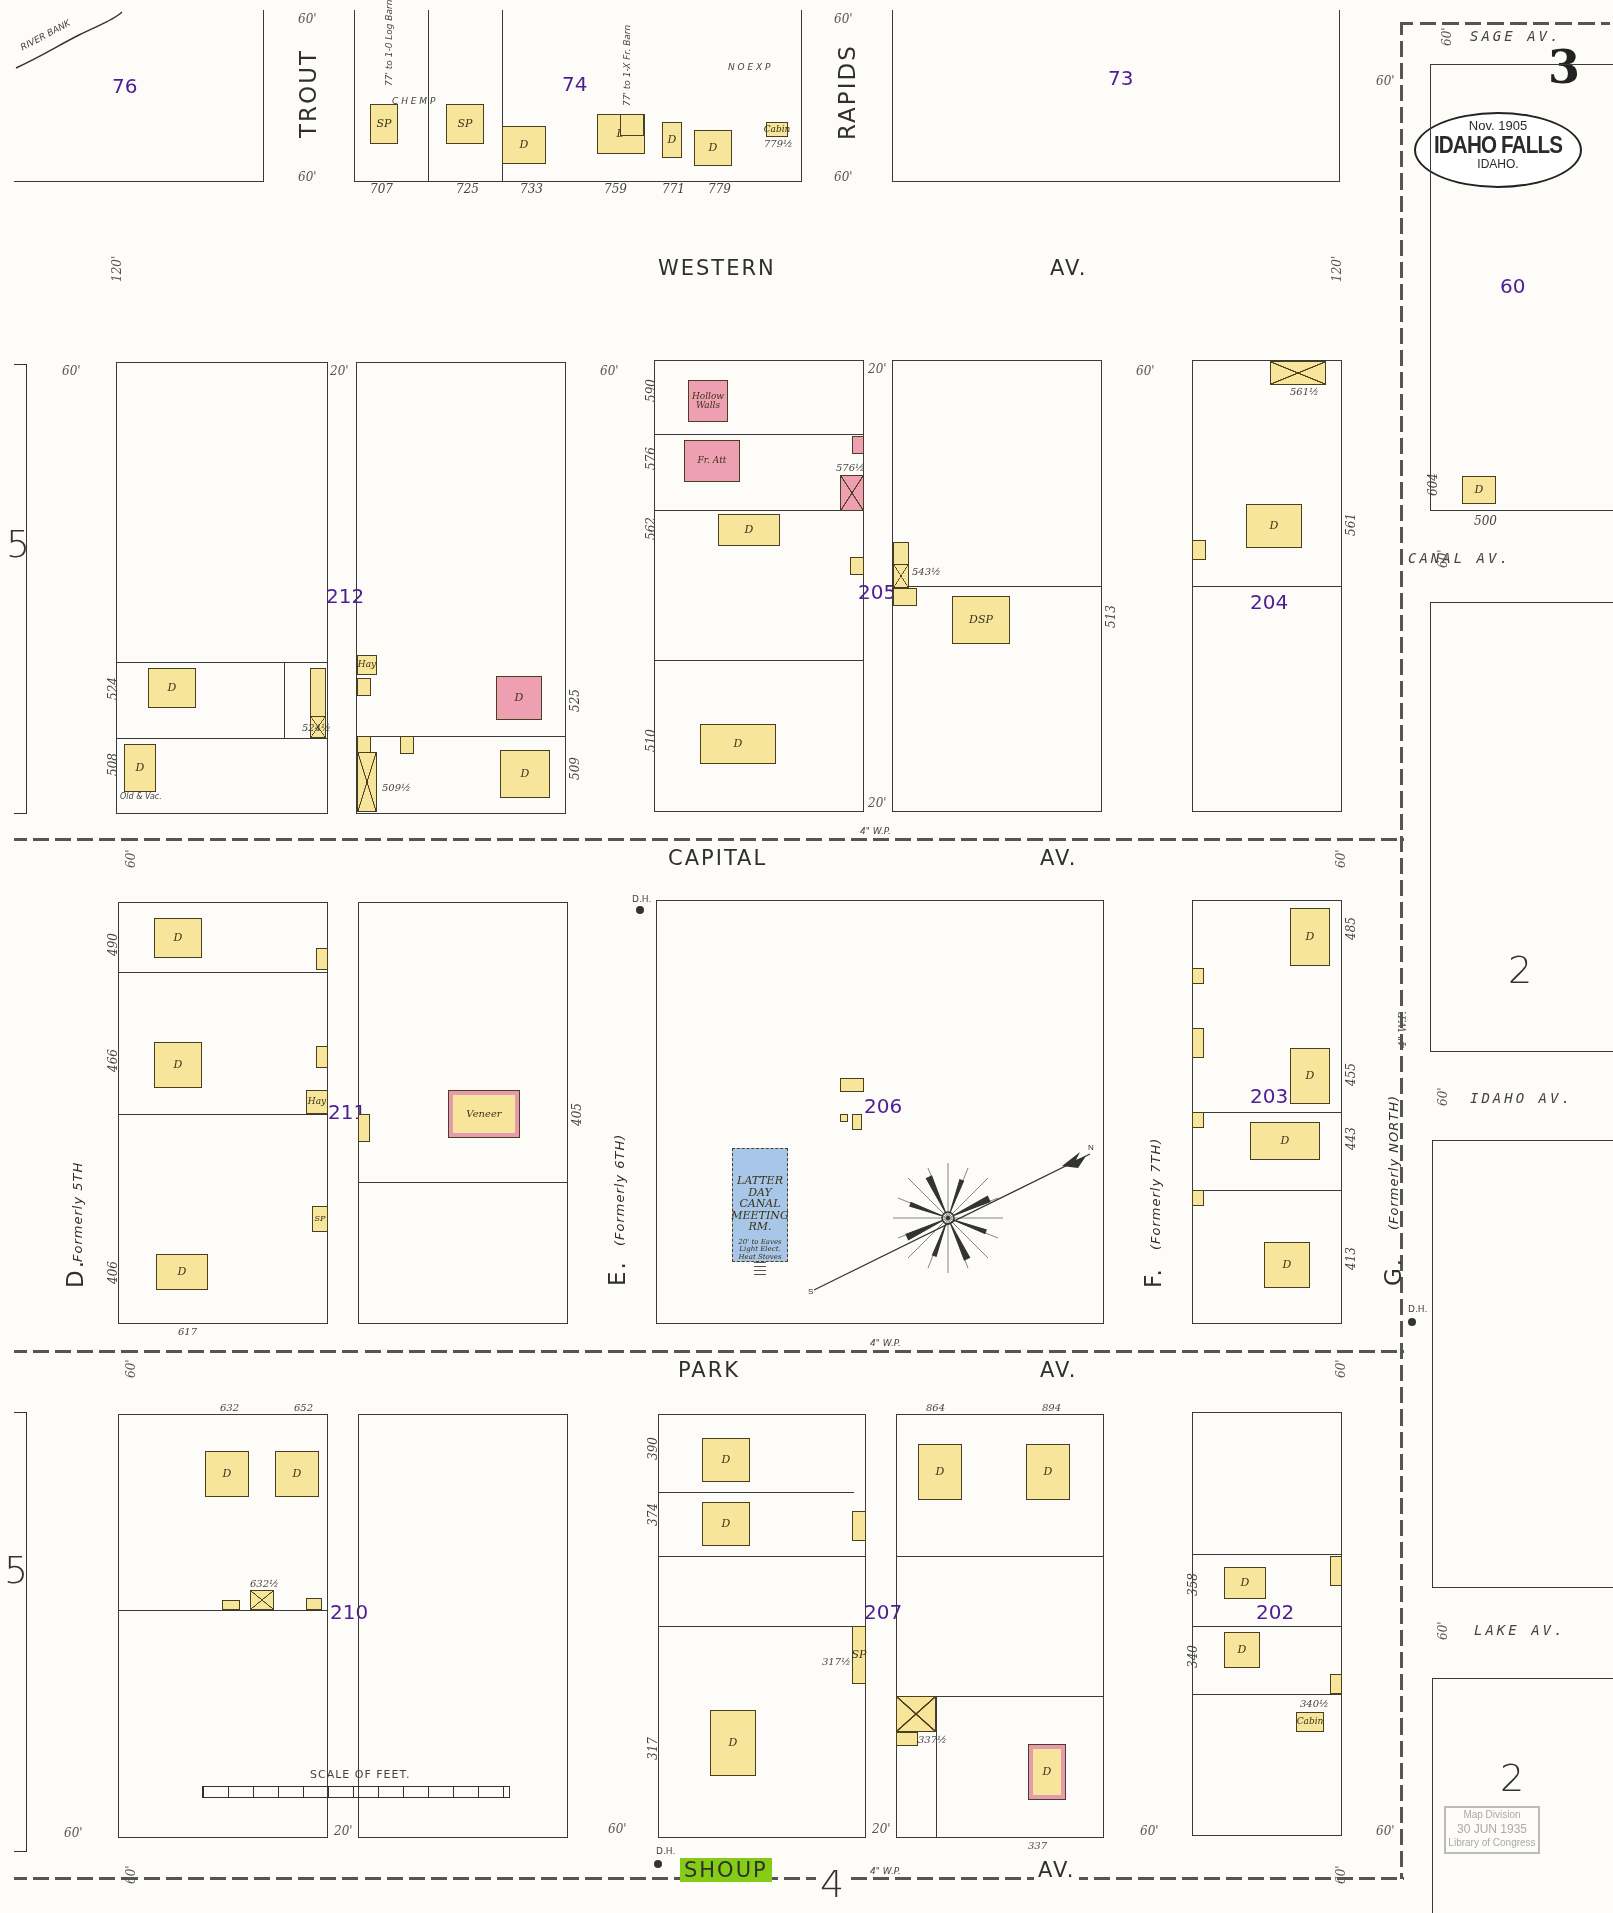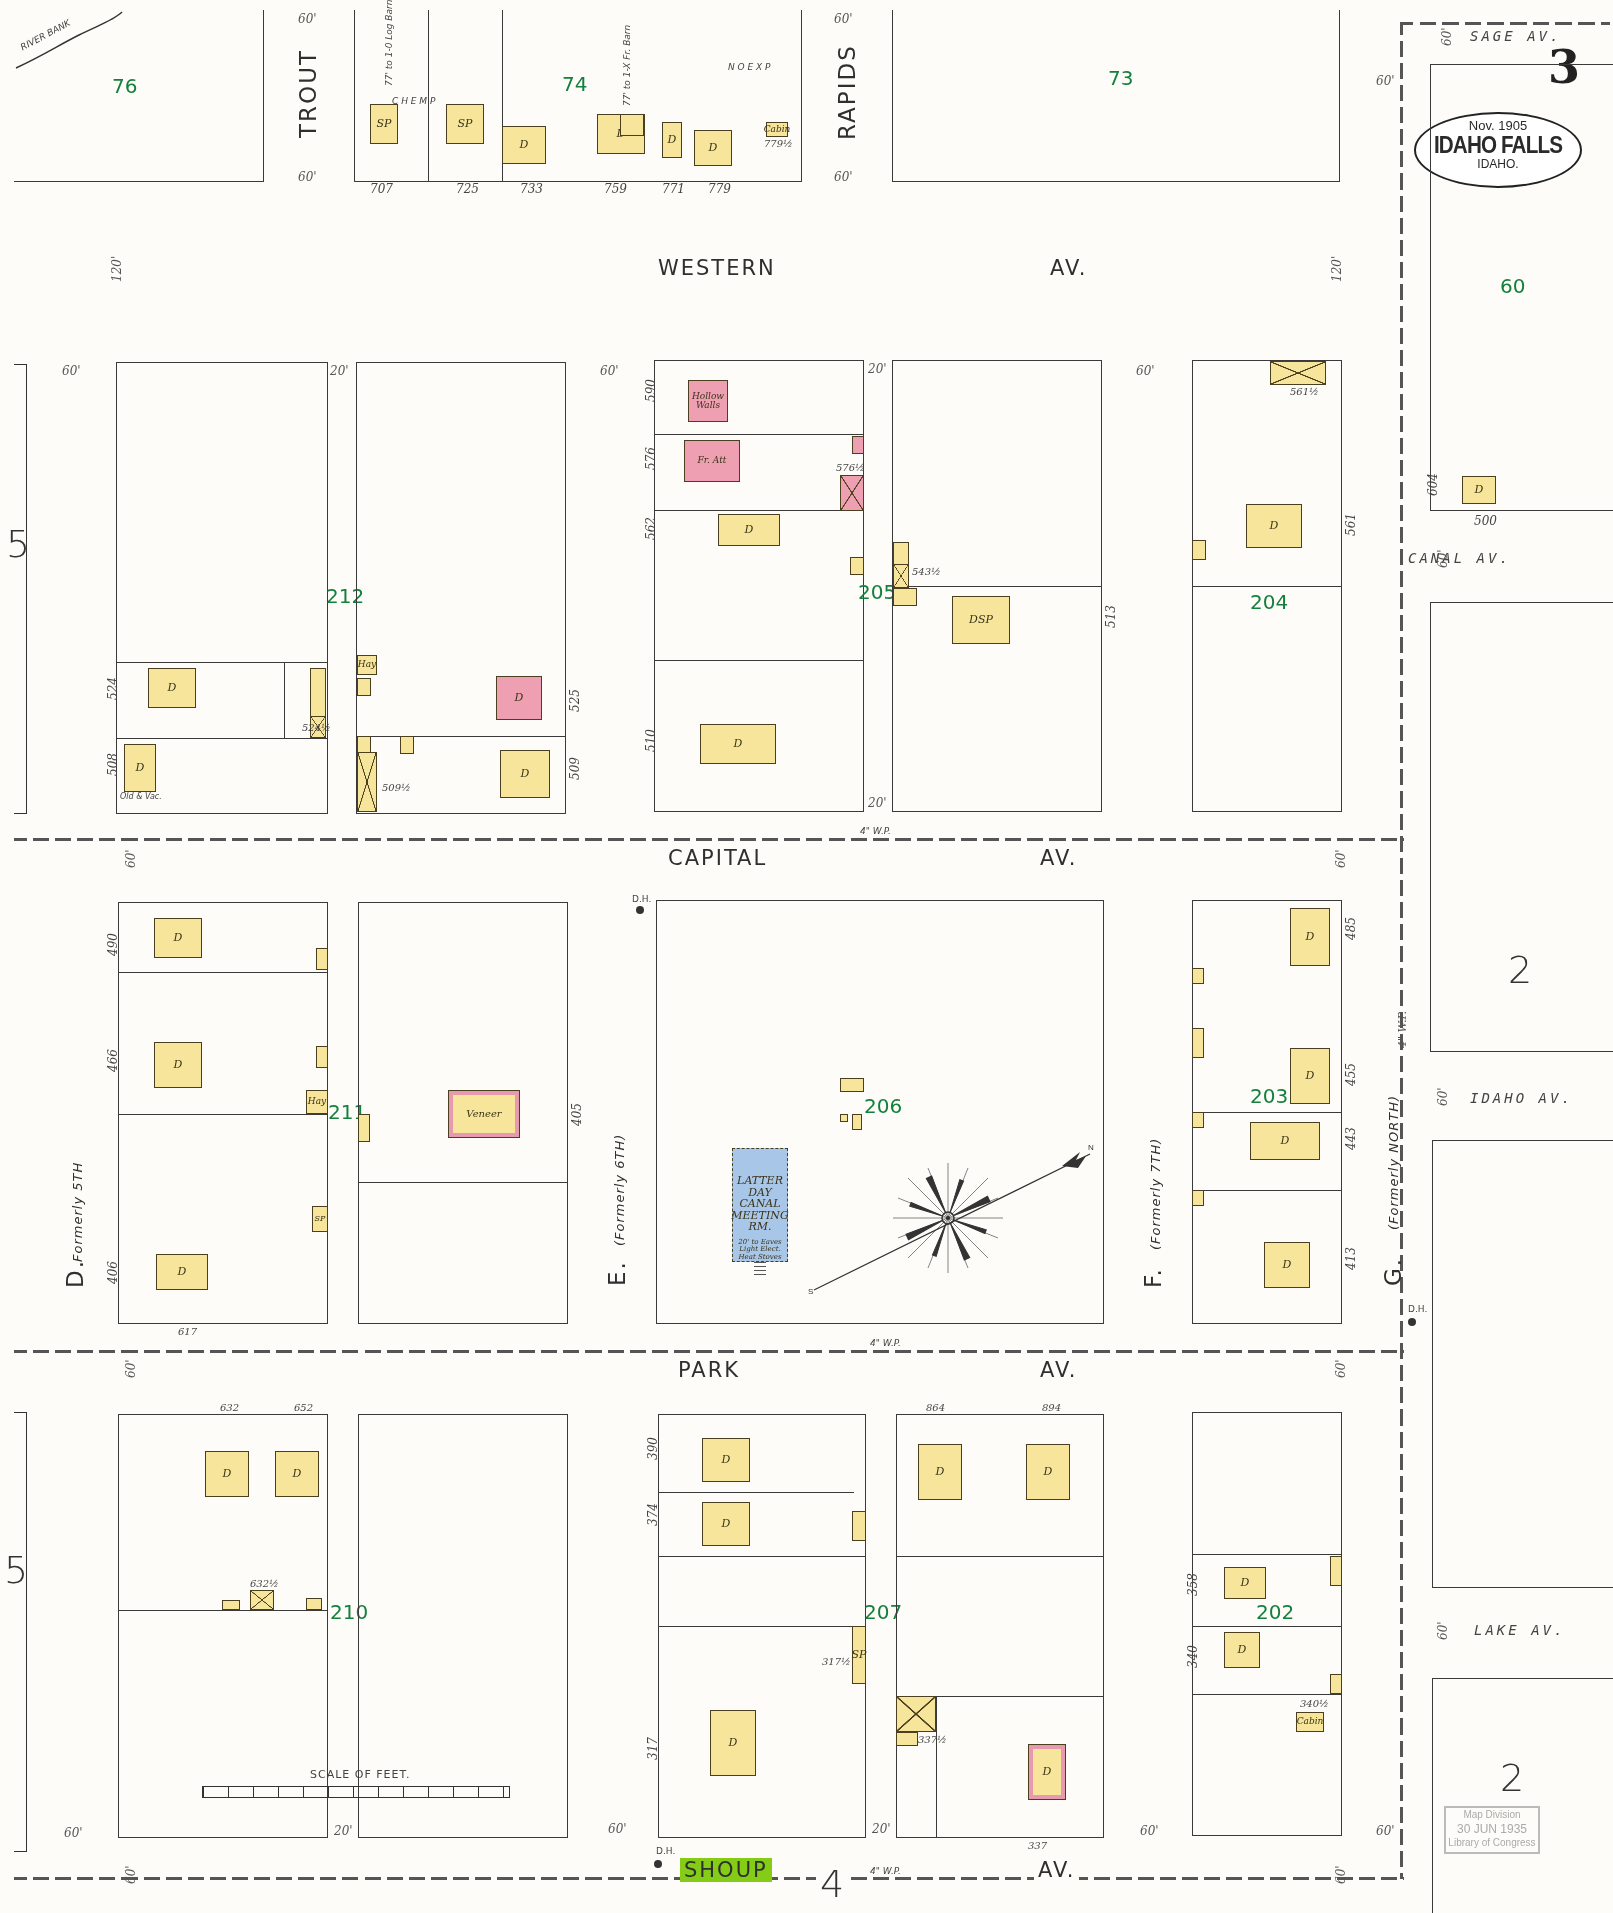--- a/index.html
+++ b/index.html
@@ -8,21 +8,21 @@
   .block{position:absolute;border:1.6px solid #3a3a3a;box-sizing:border-box;}
   .lotline{position:absolute;background:#3a3a3a;}
   .bldg{position:absolute;background:#f6e59a;border:1.4px solid #4a4020;box-sizing:border-box;font-family:"DejaVu Serif",serif;font-style:italic;font-size:11px;color:#3a3318;display:flex;align-items:center;justify-content:center;text-align:center;line-height:1.05;}
   .brick{background:#ef9fb2;}
   .brickveneer{background:#f6e59a;box-shadow:inset 0 0 0 4px #e79aad;}
   .blue{background:#a8c6e8;border-style:dashed;}
   .xout{background-image:linear-gradient(to top right,transparent 48%,#4a4020 49%,#4a4020 51%,transparent 52%),linear-gradient(to top left,transparent 48%,#4a4020 49%,#4a4020 51%,transparent 52%);}
   .street{position:absolute;font-family:"DejaVu Sans",sans-serif;font-size:21px;letter-spacing:2px;color:#2f2f2f;white-space:nowrap;}
   .street-sm{position:absolute;font-family:"DejaVu Sans Mono",monospace;font-style:italic;font-size:14px;letter-spacing:3px;color:#444;white-space:nowrap;}
   .vstreet{position:absolute;font-family:"DejaVu Sans",sans-serif;font-size:23px;letter-spacing:2px;transform:rotate(-90deg);transform-origin:left top;white-space:nowrap;color:#2f2f2f;}
-  .blocknum{position:absolute;font-family:"DejaVu Sans",sans-serif;font-size:20px;color:#15803d;}
+  .blocknum{position:absolute;font-family:"DejaVu Sans",sans-serif;font-size:20px;color:#4c1d95;}
   .sheetnum{position:absolute;font-family:"DejaVu Sans",sans-serif;font-size:38px;color:#333;font-weight:300;}
   .dim{position:absolute;font-family:"DejaVu Serif",serif;font-style:italic;font-size:12px;color:#555;white-space:nowrap;}
   .vdim{position:absolute;font-family:"DejaVu Serif",serif;font-style:italic;font-size:12px;color:#555;transform:rotate(-90deg);transform-origin:left top;white-space:nowrap;}
   .addr{position:absolute;font-family:"DejaVu Serif",serif;font-style:italic;font-size:12px;color:#444;white-space:nowrap;}
   .vaddr{position:absolute;font-family:"DejaVu Serif",serif;font-style:italic;font-size:12px;color:#444;transform:rotate(-90deg);transform-origin:left top;white-space:nowrap;}
   .dash-h{position:absolute;height:0;border-top:3px double #555;border-image:repeating-linear-gradient(90deg,#555 0 16px,transparent 16px 22px) 3;}
   .dash-v{position:absolute;width:0;border-left:3px double #555;border-image:repeating-linear-gradient(180deg,#555 0 16px,transparent 16px 22px) 3;}
   .hydrant{position:absolute;width:8px;height:8px;border-radius:50%;background:#333;}
   .tiny{position:absolute;font-family:"DejaVu Sans",sans-serif;font-size:9px;color:#444;white-space:nowrap;}
 </style>

